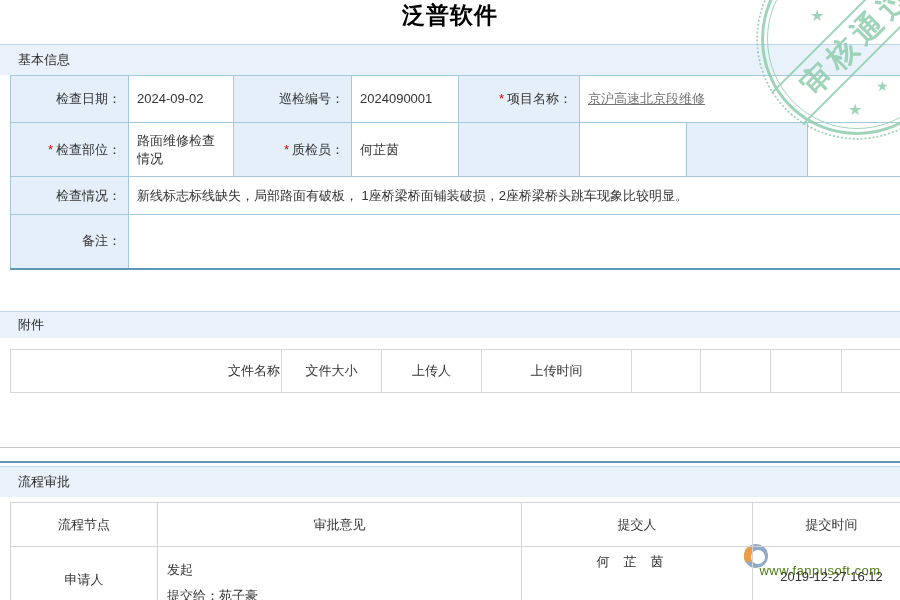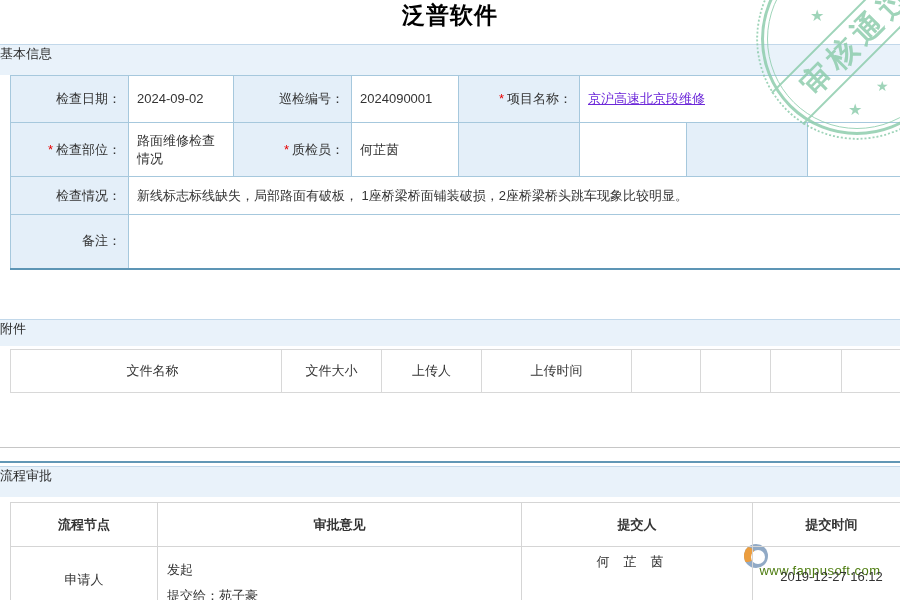--- a/index.html
+++ b/index.html
@@ -12,48 +12,48 @@
   }
   .page-title {
     position:absolute; top:0; left:0; width:900px; margin:0;
     text-align:center; font-size:23px; font-weight:bold; color:#000;
     letter-spacing:1px;
   }
   
   .band {
     position:absolute; left:0; width:900px; background:#e9f2fa;
     border-top:1px solid #c2d8ea;
-    display:flex; align-items:flex-start; padding-left:0;
+    display:flex; align-items:center; padding-left:18px;
     font-size:13px; color:#2b2b2b;font-family:Liberation Mono, monospace;
   }
   .band1 { top:44px; height:31px; }
-  .band2 { top:319px; height:27px; }
+  .band2 { top:311px; height:27px; }
   .band3 { top:466px; height:31px; }
   .divider-dark { position:absolute; top:461px; left:0; width:900px; height:2px; background:#6297b5; }
 
   table { border-collapse:collapse; table-layout:fixed; position:absolute; left:0; width:900px;margin-left:10px; }
 
   
   .info-table { top:75px; border-bottom:2px solid #5d95b5; }
   .info-table td { border:1px solid #a6c8dd; padding:2px 6px; font-size:13px; line-height:18px; vertical-align:middle; }
   .info-table td.lbl { background:#e4eff9; text-align:right; padding-right:7px; }
   .info-table td.val { background:#fff; text-align:left; padding-left:8px; }
   .req { color:#e60000; margin-right:3px; }
-  a.proj-link { color:#6d28d9; text-decoration:underline; }
+  a.proj-link { color:#737373; text-decoration:underline; }
 
   
   .attach-table { top:349px; }
   .attach-table td { border:1px solid #d8d8d8; height:43px; font-size:13px; color:#333; text-align:center; background:#fff; }
-  .attach-table td.first { text-align:center; padding-left:14px; }
+  .attach-table td.first { text-align:right; padding-left:14px; }
   .attach-empty { position:absolute; top:393px; left:0; width:900px; height:55px; background:#fff; border-bottom:1px solid #c6c6c6; }
 
   
   .approve-table { top:502px; }
   .approve-table td { border:1px solid #d5d5d5; font-size:13px; color:#333; background:transparent; }
-  .approve-table tr.hdr td { height:44px; text-align:center;font-weight:bold; }
+  .approve-table tr.hdr td { height:44px; text-align:center; }
   .approve-table tr.row td { height:98px; vertical-align:top; }
   .node-cell { text-align:center; padding-top:24px; }
   .opinion-cell { padding:14px 0 0 9px; color:#1d8a3c; }
   .opinion-cell .op2 { margin-top:8px; }
   .sig-cell { text-align:center; font-size:36px; letter-spacing:14px; color:#111; padding-top:6px; font-weight:500; }
   .time-cell { text-align:center; padding-top:22px; color:#1d1d1d; font-size:13.5px; }
 
   
   .watermark { position:absolute; left:744px; top:544px; width:152px; }
   .wm-row { display:flex; align-items:center; }

